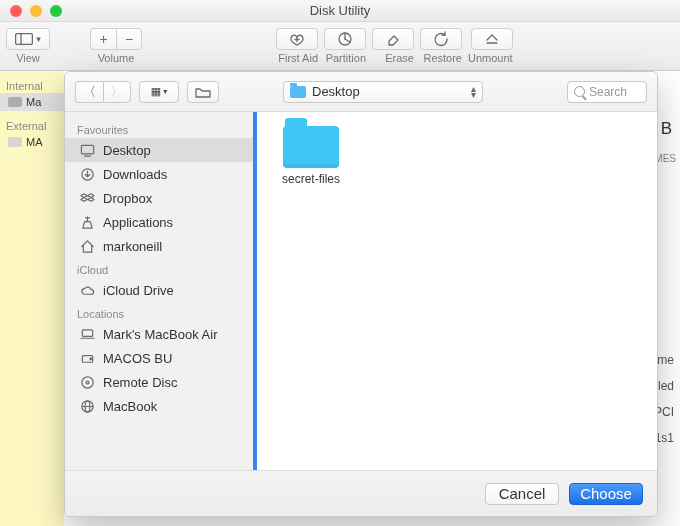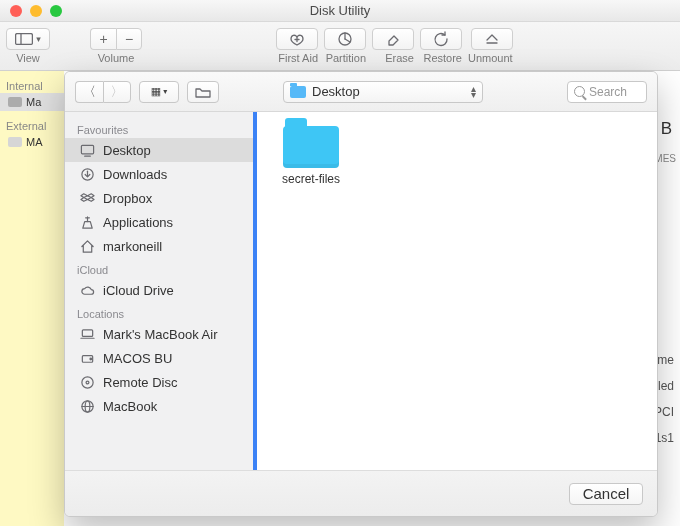--- a/index.html
+++ b/index.html
@@ -312,14 +312,17 @@
         <div class="big-folder"></div>
         <div class="file-label">secret-files</div>
       </div>
     </div>
   </div>
 
   <div class="dlg-footer">
     <div class="btn">
         <span>Cancel</span>
       </div>
+    <div class="btn primary">
+        <span>Choose</span>
+      </div>
   </div>
 </div>
 
 </body></html>

